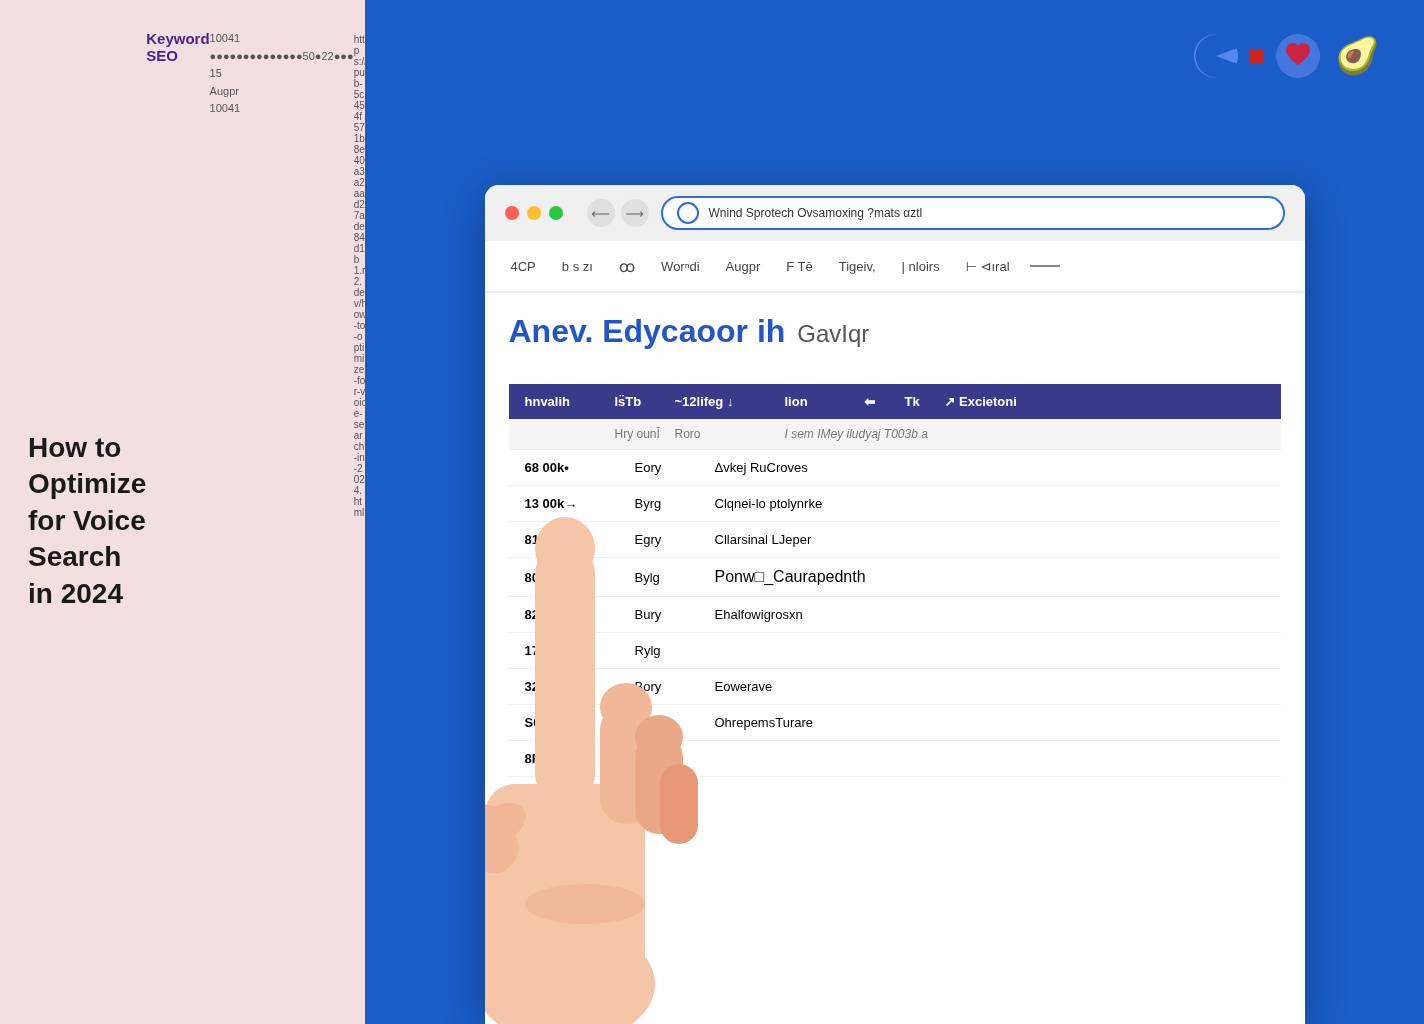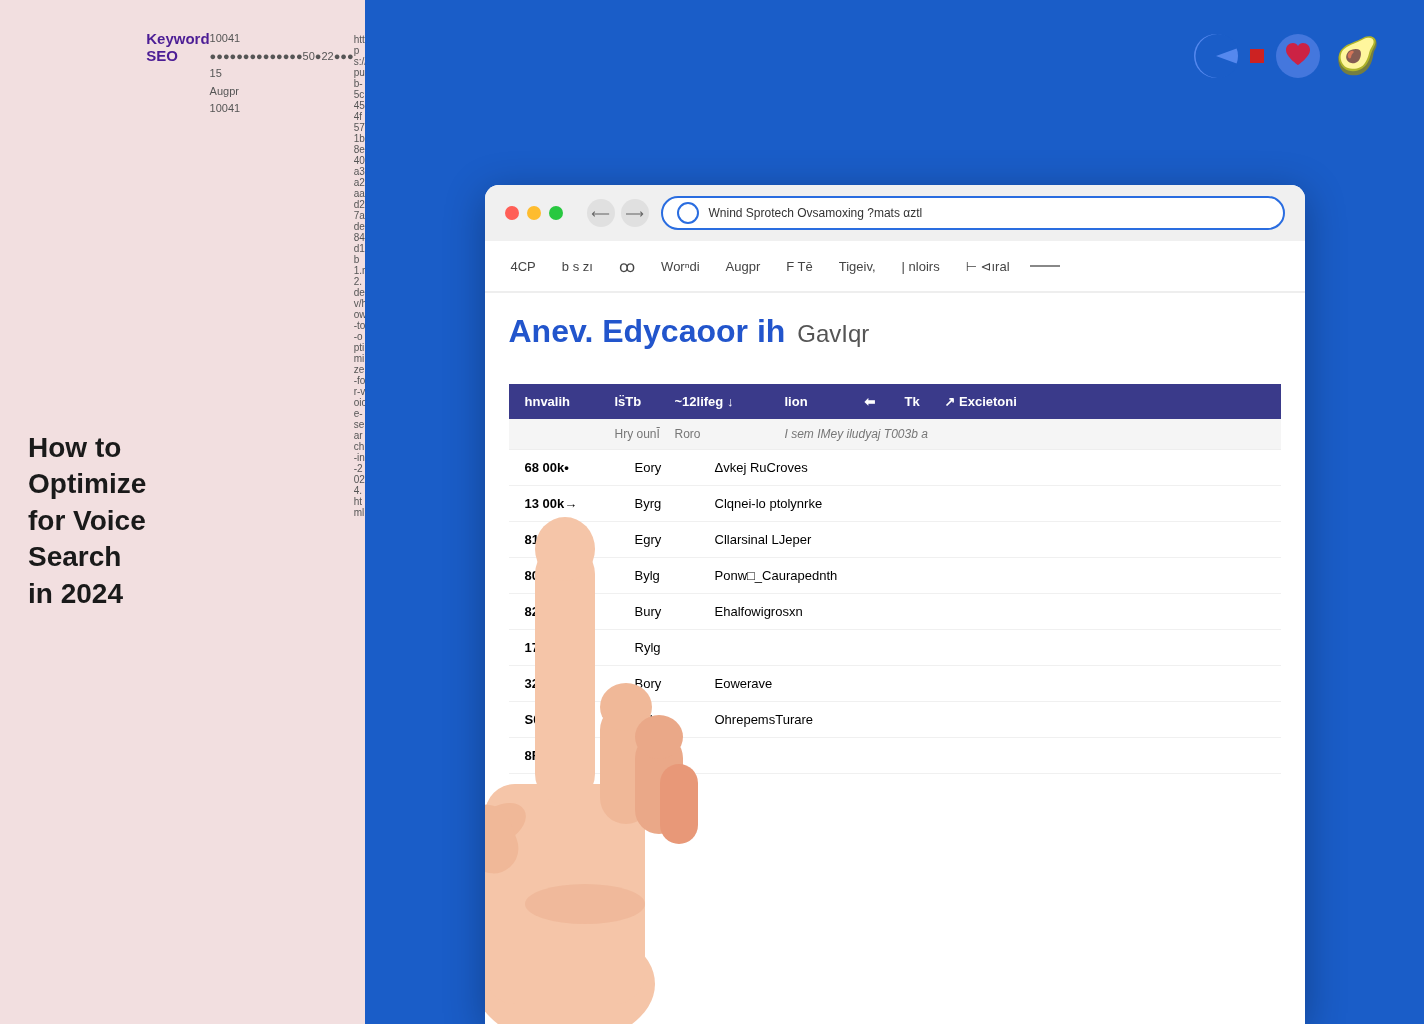--- a/index.html
+++ b/index.html
@@ -351,21 +351,21 @@
           <div style="flex:1;font-size:13px;">Clqnei-lo ptolynrke</div>
         </div>
         <div class="table-row" style="display:flex;padding:10px 16px;border-bottom:1px solid #f0f0f0;align-items:center;">
           <div style="width:90px;font-weight:700;font-size:13px;">81  00k•</div>
           <div style="width:60px;font-size:13px;">Egry</div>
           <div style="flex:1;font-size:13px;">Cllarsinal LJeper</div>
         </div>
         <div class="table-row" style="display:flex;padding:10px 16px;border-bottom:1px solid #f0f0f0;align-items:center;">
           <div style="width:90px;font-weight:700;font-size:13px;">80 00k•</div>
           <div style="width:60px;font-size:13px;">Bylg</div>
-          <div style="flex:1;font-size:13px;">Ponw□_Caurapednth</div>
+          <div style="flex:1;font-size:16px;">Ponw□_Caurapednth</div>
         </div>
         <div class="table-row" style="display:flex;padding:10px 16px;border-bottom:1px solid #f0f0f0;align-items:center;">
           <div style="width:90px;font-weight:700;font-size:13px;">82 00k•</div>
           <div style="width:60px;font-size:13px;">Bury</div>
           <div style="flex:1;font-size:13px;">Ehalfowigrosxn</div>
         </div>
         <div class="table-row" style="display:flex;padding:10px 16px;border-bottom:1px solid #f0f0f0;align-items:center;">
           <div style="width:90px;font-weight:700;font-size:13px;">17 00k•</div>
           <div style="width:60px;font-size:13px;">Rylg</div>
         </div>

